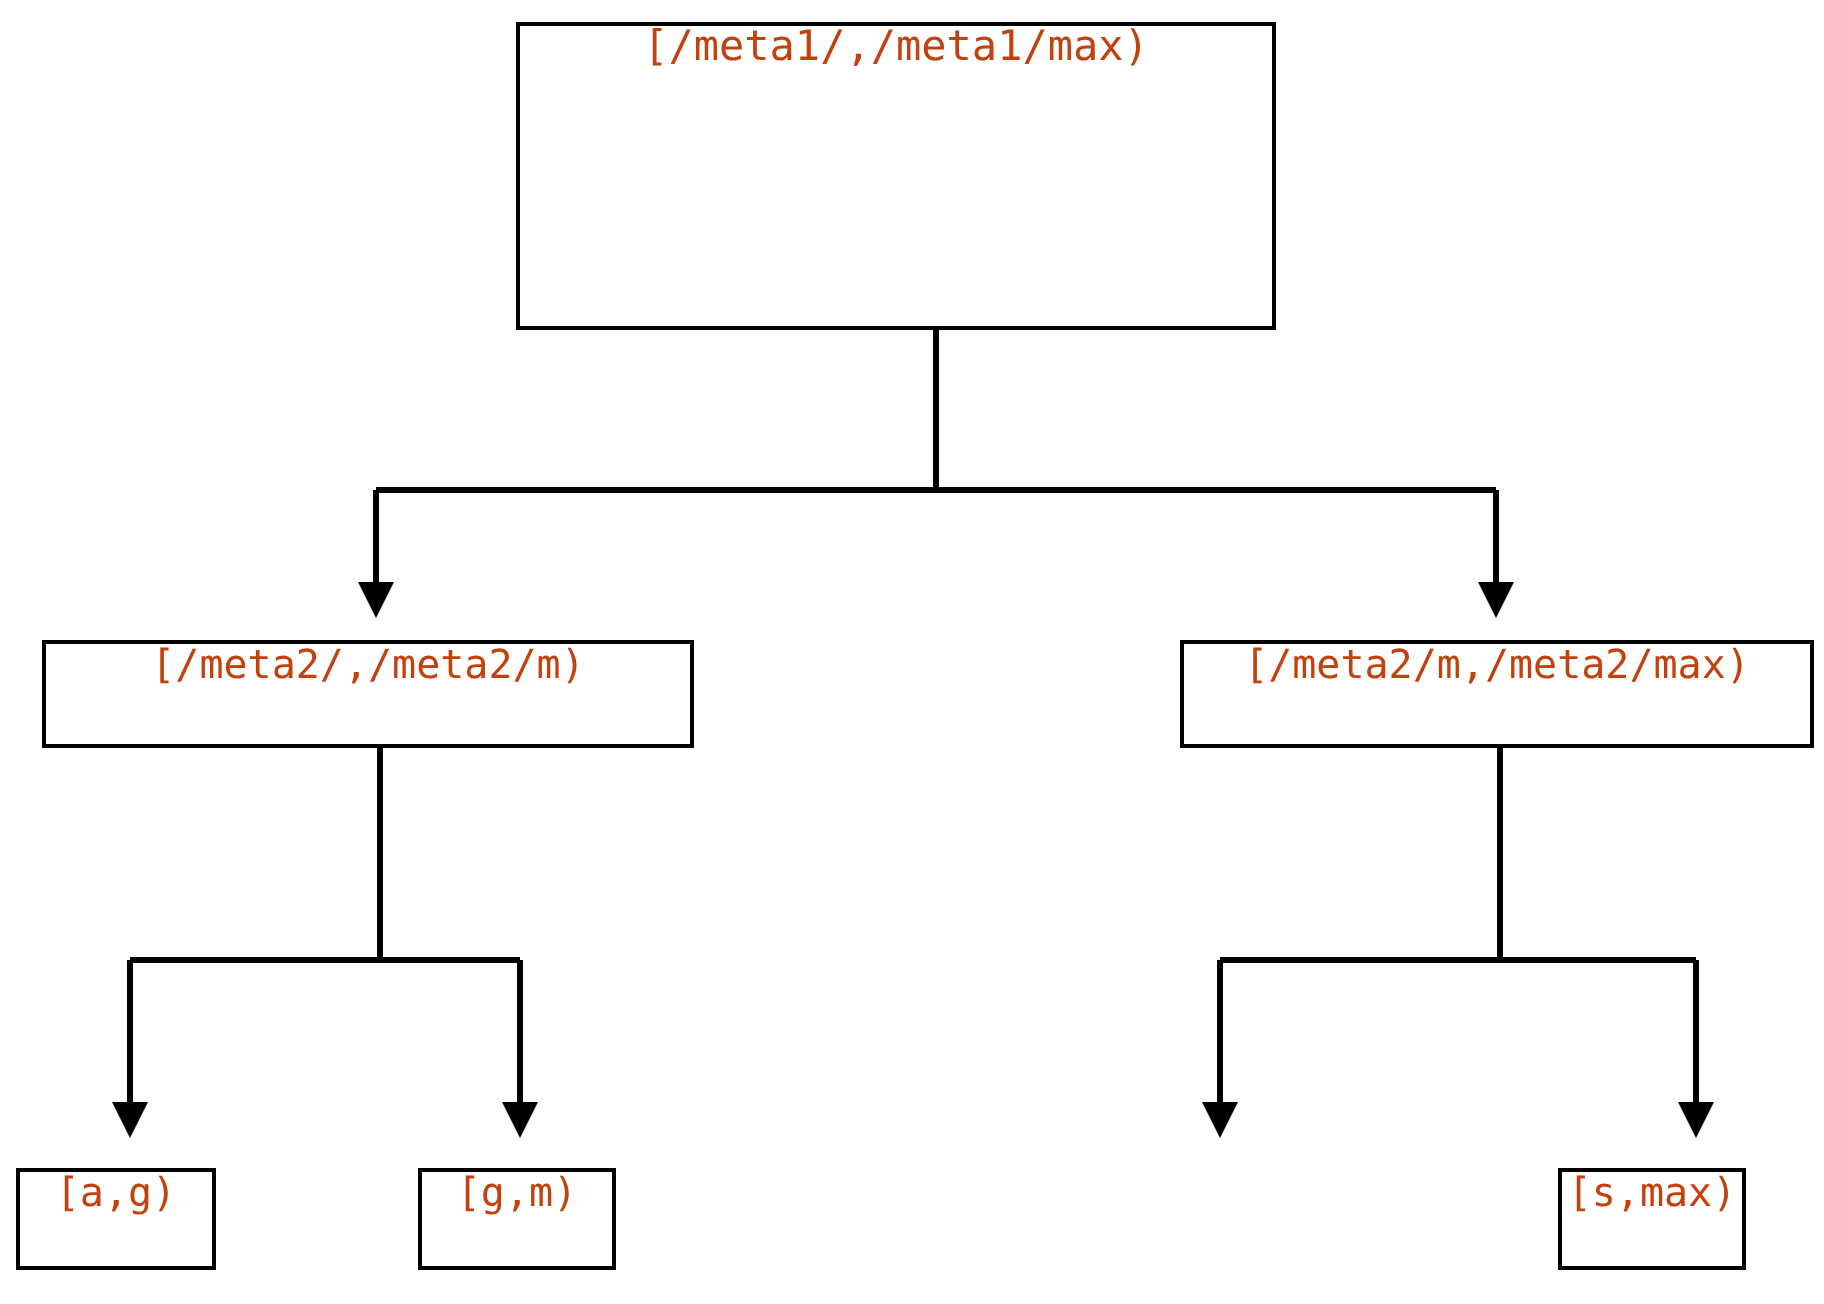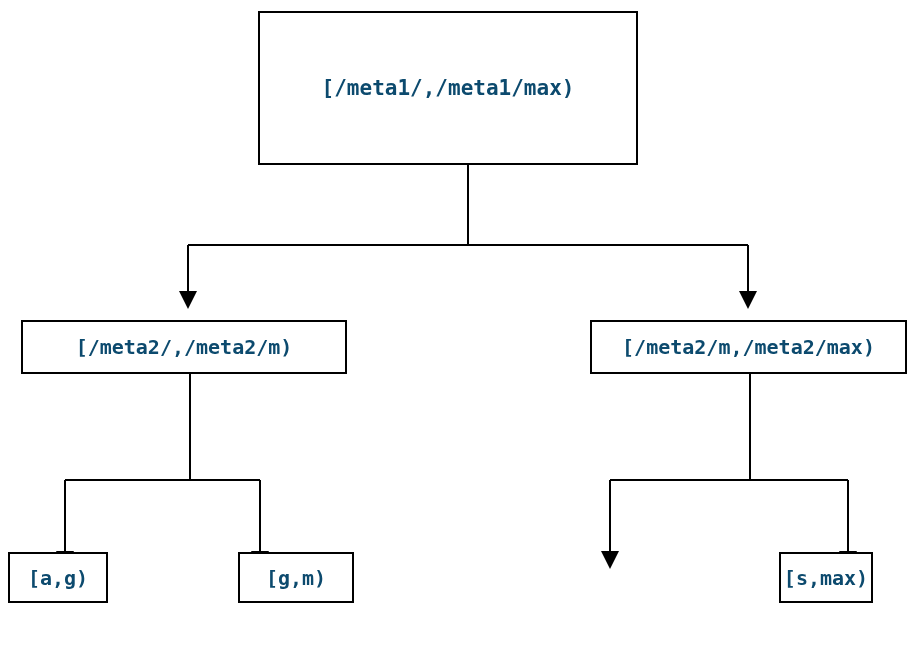--- a/index.html
+++ b/index.html
@@ -24,25 +24,24 @@
     top: 0;
     width: 912px;
     height: 652px;
   }
   .tree-node {
     position: absolute;
     box-sizing: border-box;
     border: 2px solid #000000;
     background: #ffffff;
     display: flex;
-    align-items: center;
+    align-items: flex-start;
     justify-content: center;
-    color: #0c4a6e;
+    color: #c2410c;
     white-space: pre;
-    font-weight: bold;
   }
   .node-label {
     display: block;
     white-space: pre;
     line-height: 1;
     letter-spacing: 0px;
   }
   .node-root {
     left: 258px;
     top: 11px;
@@ -58,26 +57,26 @@
     font-size: 20px;
   }
   .node-mid-right {
     left: 590px;
     top: 320px;
     width: 317px;
     height: 54px;
     font-size: 20px;
   }
   .node-leaf {
-    top: 552px;
+    top: 584px;
     height: 51px;
     font-size: 20px;
   }
   .node-leaf-ag    { left: 8px;   width: 100px; }
-  .node-leaf-gm    { left: 209px; width: 116px; margin-left: 29px;  }
+  .node-leaf-gm    { left: 209px; width: 99px;  }
   .node-leaf-ms    { left: 554px; width: 100px; }
   .node-leaf-smax  { left: 779px; width: 94px; }
 </style>
 </head>
 <body>
 
 <div id="diagram-root">
 
   <svg id="tree-canvas" viewBox="0 0 912 652" width="912" height="652" xmlns="http://www.w3.org/2000/svg">
     <g stroke="#000000" stroke-width="2.6" fill="none" shape-rendering="crispEdges">

